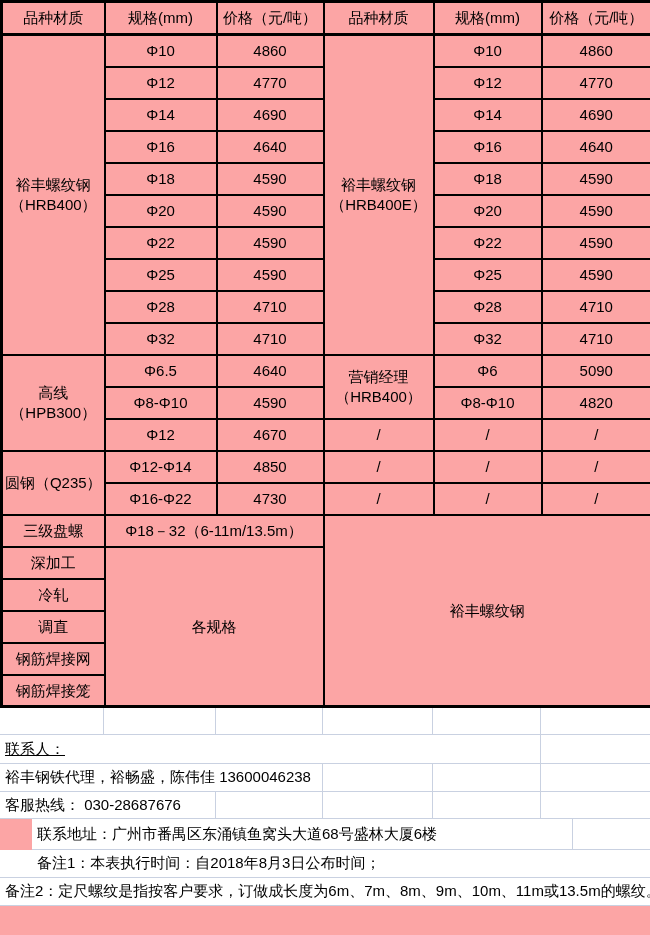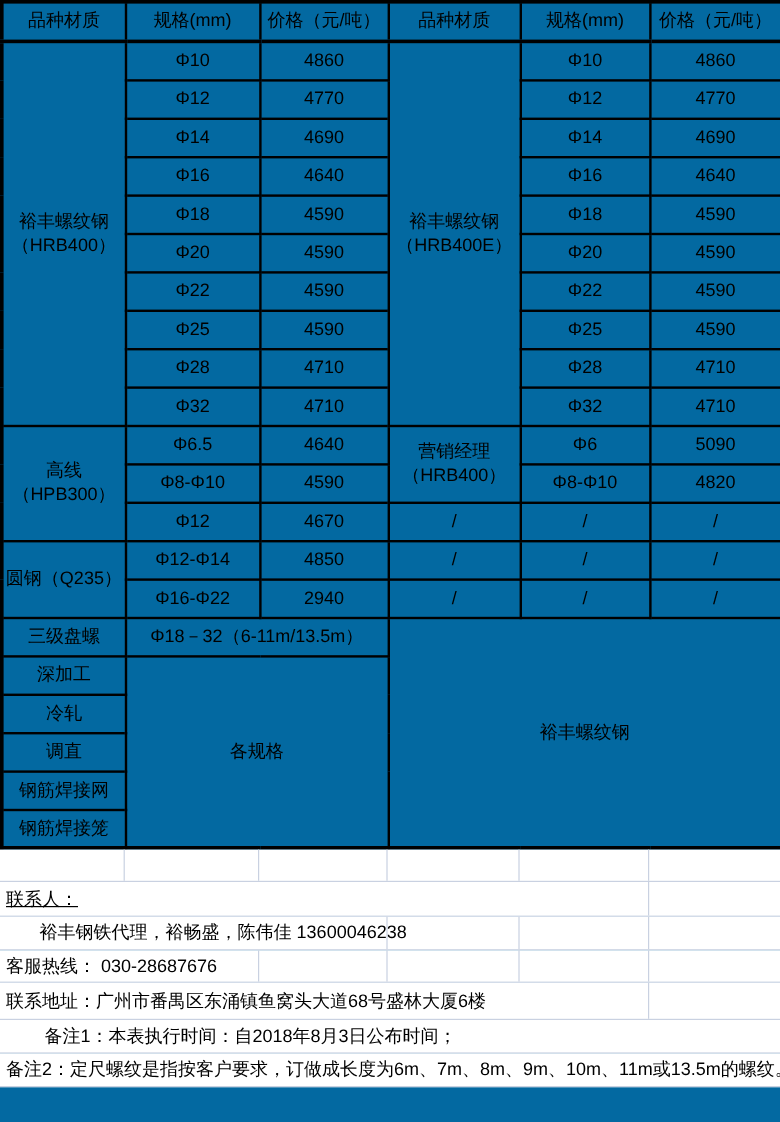--- a/index.html
+++ b/index.html
@@ -1,17 +1,17 @@
 <!DOCTYPE html>
 <html><head>
 <meta charset="utf-8">
 <style>
   html,body{margin:0;padding:0;background:#ffffff;}
   body{font-family:"Liberation Sans","DejaVu Sans",sans-serif;color:#000;}
-  .sheet{position:relative;width:650px;height:935px;background:#0369a1;overflow:hidden;}
+  .sheet{position:relative;width:650px;height:935px;background:#fca5a5;overflow:hidden;}
   table.price{border-collapse:collapse;table-layout:fixed;width:650px;border:3px solid #000;}
   table.price th, table.price td{
     border:2px solid #000;
     font-weight:normal;
     font-size:15px;
     text-align:center;
     vertical-align:middle;
     padding:0;
     line-height:1.3;
     white-space:pre-line;
@@ -145,21 +145,21 @@
         <tr>
           <td rowspan="2">圆钢（Q235）</td>
           <td>Φ12-Φ14</td>
           <td>4850</td>
           <td>/</td>
           <td>/</td>
           <td>/</td>
         </tr>
         <tr>
           <td>Φ16-Φ22</td>
-          <td>2940</td>
+          <td>4730</td>
           <td>/</td>
           <td>/</td>
           <td>/</td>
         </tr>
         <tr>
           <td>三级盘螺</td>
           <td colspan="2">Φ18－32（6-11m/13.5m）</td>
           <td rowspan="6" colspan="3">裕丰螺纹钢</td>
         </tr>
         <tr>
@@ -186,34 +186,34 @@
         <i class="vline" style="left: 215px;"></i>
         <i class="vline" style="left: 322px;"></i>
         <i class="vline" style="left: 432px;"></i>
         <i class="vline" style="left: 540px;"></i>
         <span class="ftext"></span>
       </div>
       <div class="frow" style="height: 29px; text-decoration: underline;">
         <i class="vline" style="left: 540px;"></i>
         <span class="ftext">联系人：</span>
       </div>
-      <div class="frow" style="height: 28px; padding-left: 28px;">
+      <div class="frow" style="height: 28px;">
         <i class="vline" style="left: 322px;"></i>
         <i class="vline" style="left: 432px;"></i>
         <i class="vline" style="left: 540px;"></i>
         <span class="ftext">裕丰钢铁代理，裕畅盛，陈伟佳 13600046238</span>
       </div>
       <div class="frow" style="height: 27px;">
         <i class="vline" style="left: 215px;"></i>
         <i class="vline" style="left: 322px;"></i>
         <i class="vline" style="left: 432px;"></i>
         <i class="vline" style="left: 540px;"></i>
         <span class="ftext">客服热线： 030-28687676</span>
       </div>
-      <div class="frow" style="height: 31px;">
+      <div class="frow" style="height: 31px; margin-left: 32px;">
         <i class="vline" style="left: 540px;"></i>
         <span class="ftext">联系地址：广州市番禺区东涌镇鱼窝头大道68号盛林大厦6楼</span>
       </div>
       <div class="frow" style="height: 28px; padding-left: 32px;">
         <span class="ftext">备注1：本表执行时间：自2018年8月3日公布时间；</span>
       </div>
       <div class="frow" style="height: 28px;">
         <span class="ftext">备注2：定尺螺纹是指按客户要求，订做成长度为6m、7m、8m、9m、10m、11m或13.5m的螺纹。</span>
       </div>
     </div>

